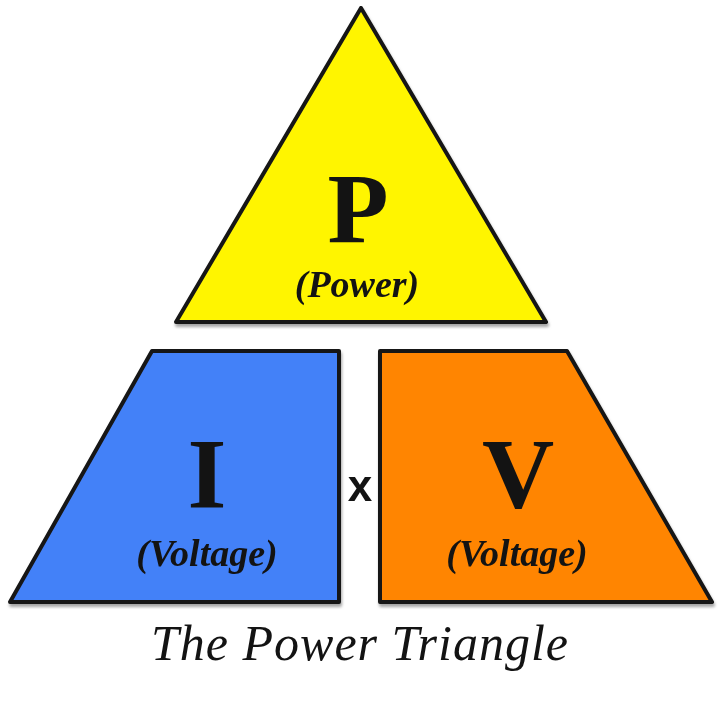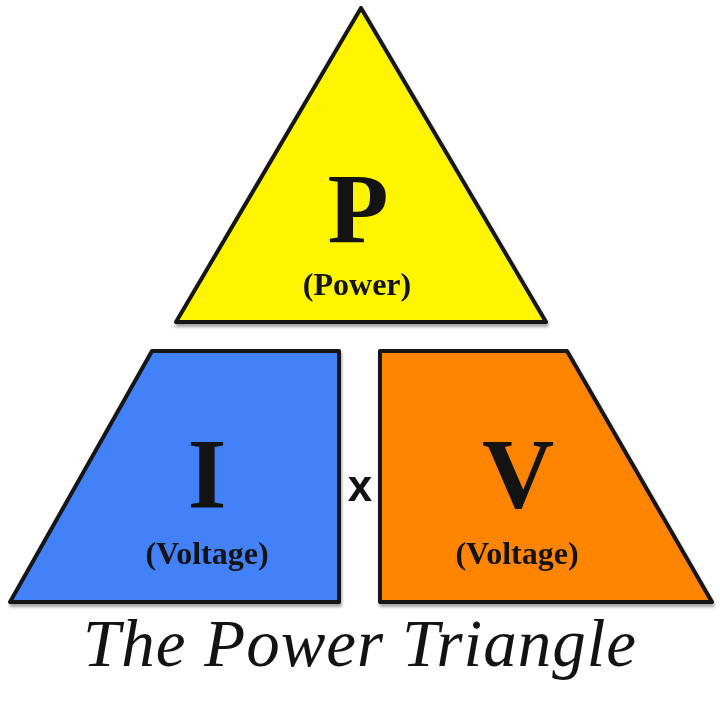--- a/index.html
+++ b/index.html
@@ -32,31 +32,32 @@
     white-space: nowrap;
     line-height: 1;
     user-select: none;
   }
   .symbol {
     font-size: 100px;
     font-weight: bold;
     font-family: "Liberation Serif", "DejaVu Serif", serif;
   }
   .sublabel {
-    font-size: 32px;
+    font-size: 38px;
     font-weight: bold;
+    font-style: italic;
     font-family: "Liberation Serif", "DejaVu Serif", serif;
   }
   .operator {
     font-size: 44px;
     font-weight: bold;
     font-family: "Liberation Sans", "DejaVu Sans", sans-serif;
   }
   .caption {
-    font-size: 67px;
+    font-size: 50px;
     font-style: italic;
     font-family: "Liberation Serif", "DejaVu Serif", serif;
     letter-spacing: 1px;
   }
   
   .pos-p        { left: 358px; top: 209px; }
   .pos-power    { left: 357px; top: 284px; }
   .pos-i        { left: 207px; top: 474px; }
   .pos-current  { left: 207px; top: 553px; }
   .pos-x        { left: 360px; top: 486px; }

